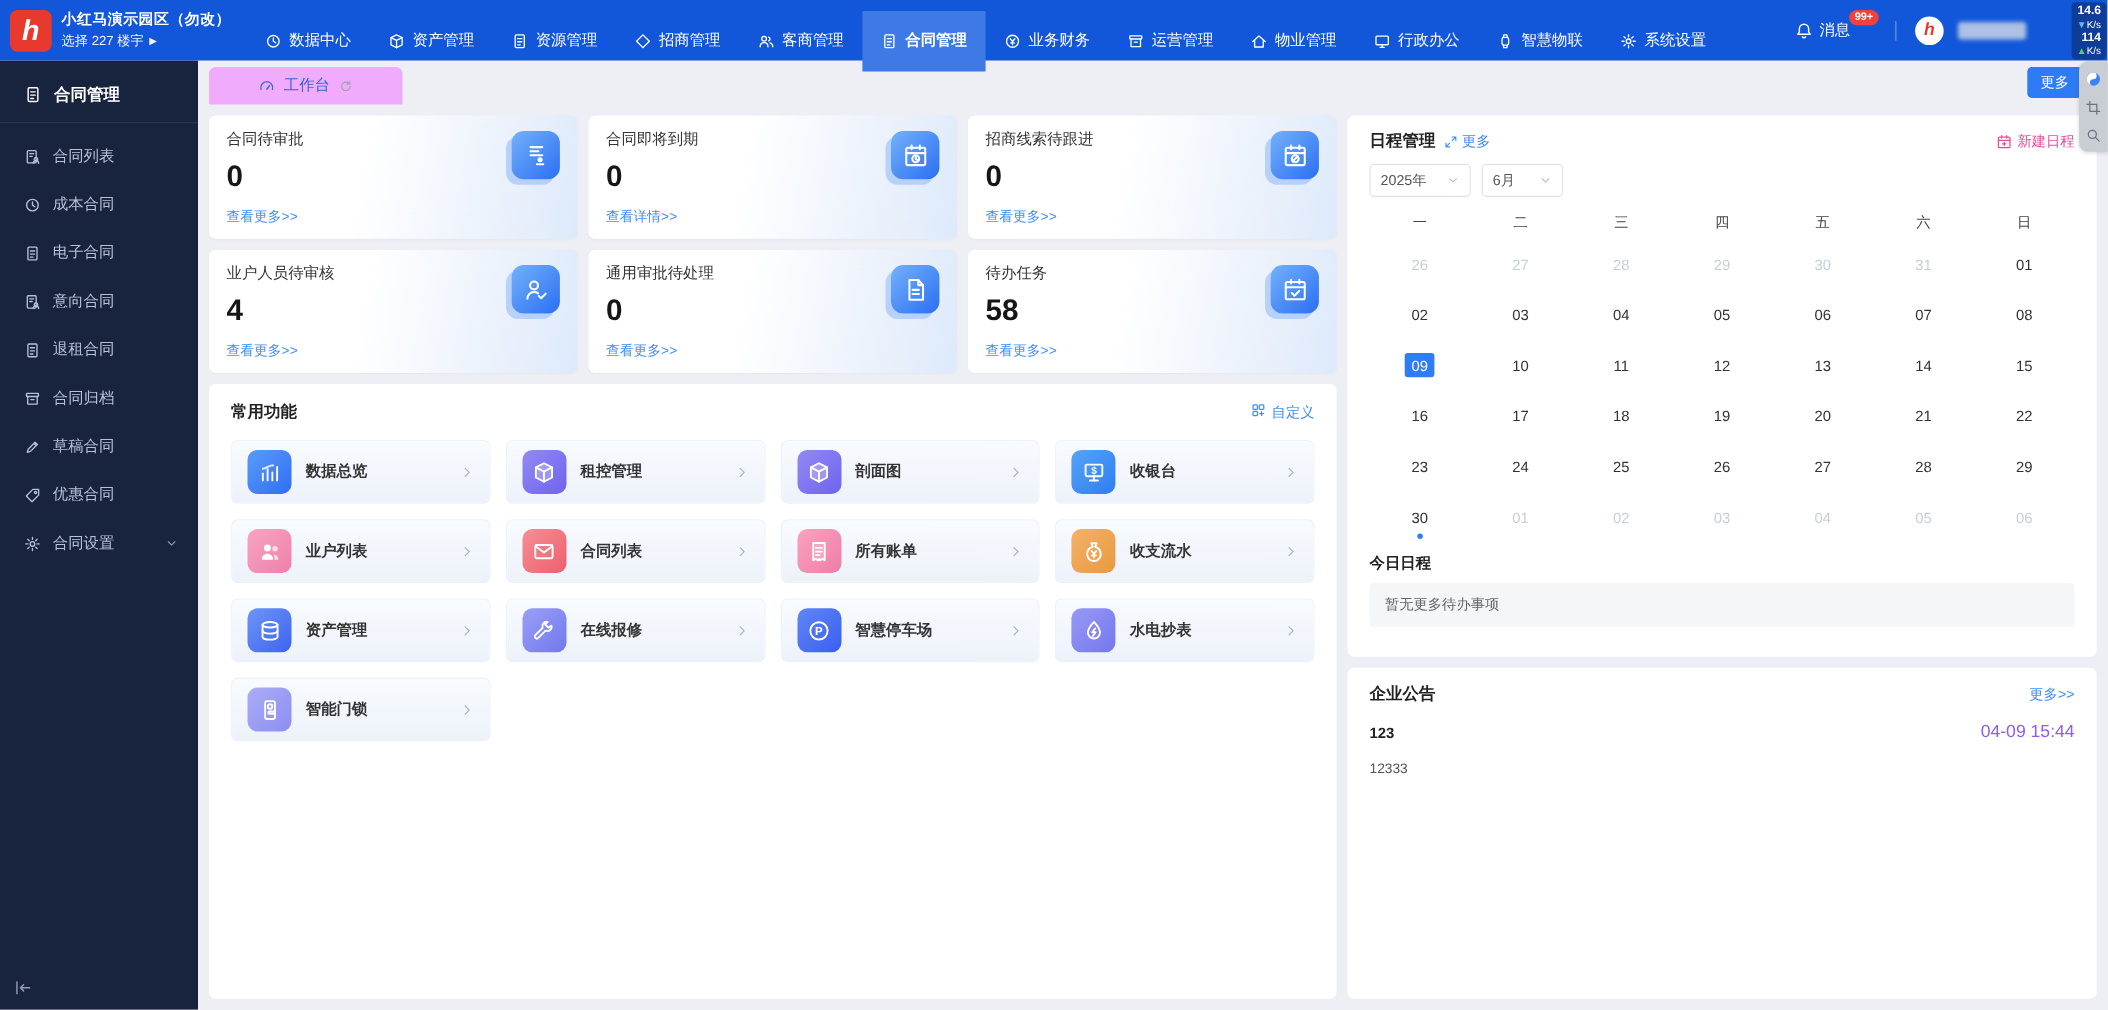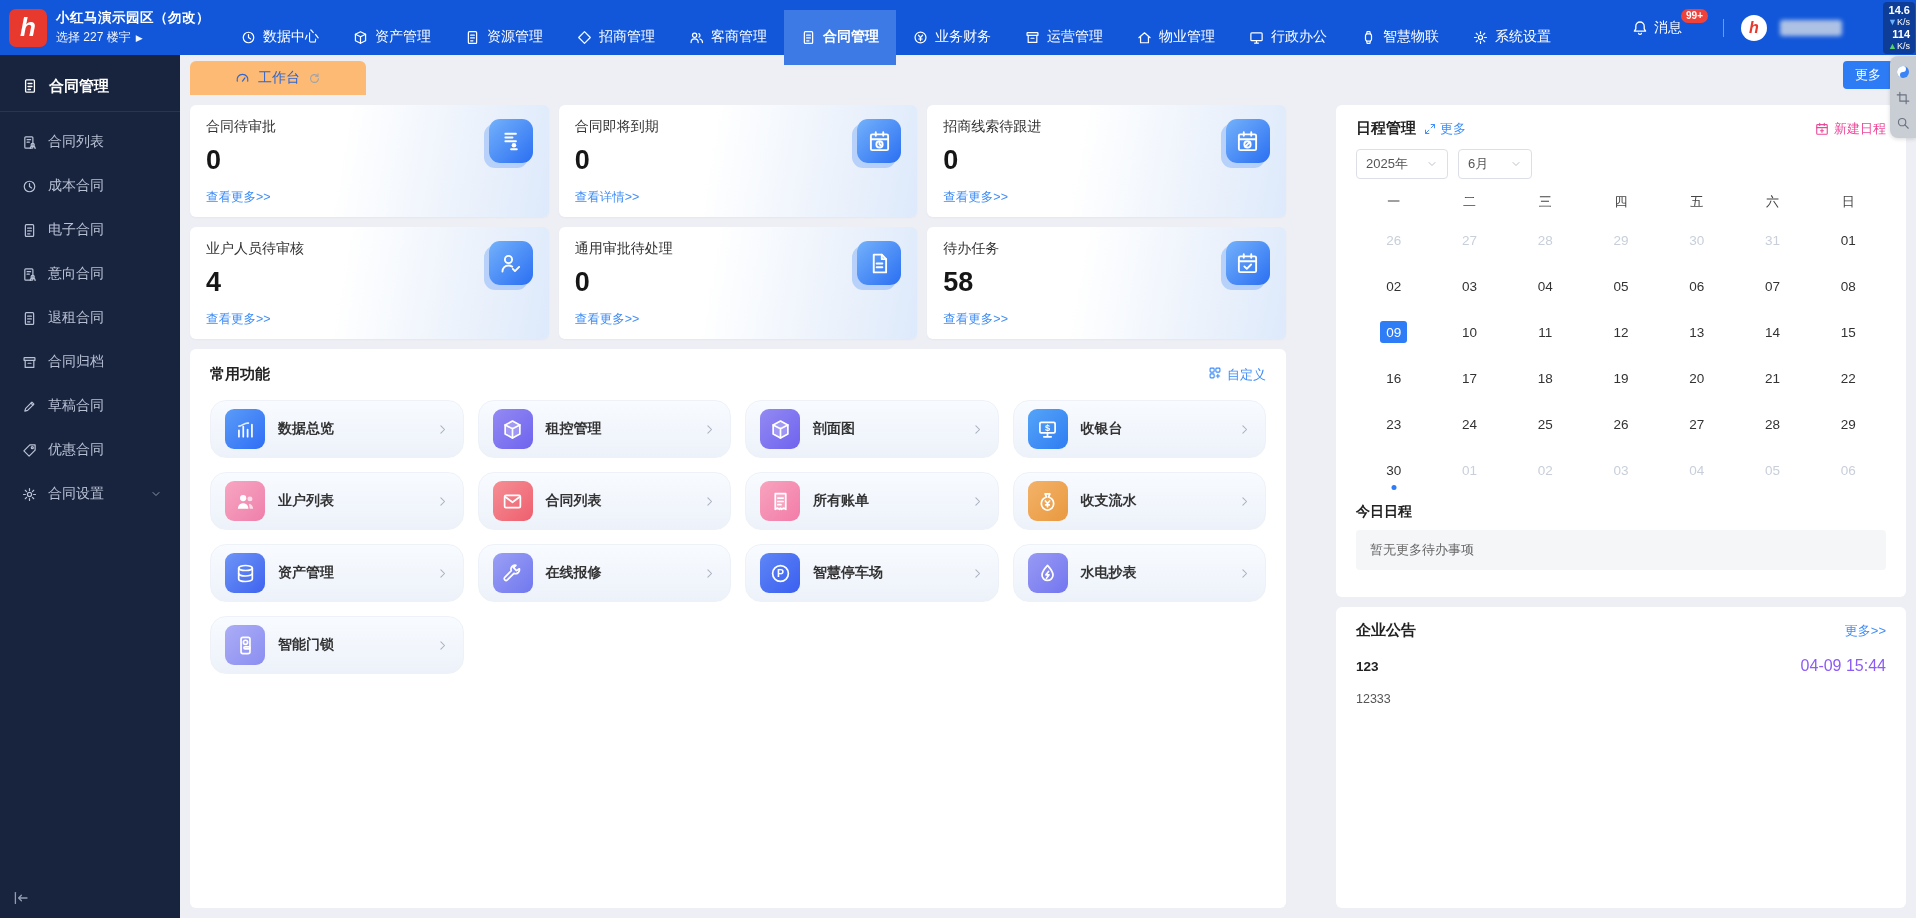--- a/index.html
+++ b/index.html
@@ -30,48 +30,48 @@
   .app { display:flex; height:863px; }
   .sidebar { width:180px; background:#18233e; color:#b9c2d4; padding-top:8px; position:relative; flex:none; }
   .sb-header { height:46px; display:flex; align-items:center; gap:11px; padding-left:22px; color:#fff; font-size:15px; font-weight:bold; }
   .sb-divider { height:1px; background:rgba(255,255,255,.08); margin:2px 0 8px; }
   .sb-item { height:44px; display:flex; align-items:center; gap:11px; padding:0 18px 0 22px; font-size:14px; cursor:pointer; }
   .sb-item .chev { margin-left:auto; color:#8e99ae; }
   .sb-collapse { position:absolute; left:13px; bottom:12px; color:#939db1; cursor:pointer; }
 
   .main { flex:1; display:flex; flex-direction:column; min-width:0; }
   .tabstrip { height:40px; display:flex; align-items:flex-end; padding:0 6px 0 10px; }
-  .tab { width:176px; height:34px; background:#fdba74; border-radius:6px 6px 0 0; display:flex; align-items:center; justify-content:center; gap:8px; font-size:14px; color:#2f66d0; cursor:pointer; }
+  .tab { width:176px; height:34px; background:#f0abfc; border-radius:6px 6px 0 0; display:flex; align-items:center; justify-content:center; gap:8px; font-size:14px; color:#2f66d0; cursor:pointer; }
   .tab .t-refresh { color:#9aa3ae; cursor:pointer; }
   .tab-actions { margin-left:auto; display:flex; align-items:center; gap:3px; padding-bottom:6px; }
   .more-btn { background:#2e7cf5; color:#fff; font-size:13px; border:none; border-radius:4px; padding:5px 12px; cursor:pointer; }
   .more-chev { color:#2e7cf5; }
 
   .content { flex:1; display:flex; gap:10px; padding:10px; min-height:0; }
   .left-col { flex:1; display:flex; flex-direction:column; gap:10px; min-width:0; }
-  .right-col { width:570px; flex:none; display:flex; flex-direction:column; gap:10px;margin-left:40px; }
+  .right-col { width:681px; flex:none; display:flex; flex-direction:column; gap:10px; }
 
   
   .stats { display:grid; grid-template-columns:repeat(3,1fr); gap:10px; }
   .stat-card { height:112px; border-radius:6px; background:linear-gradient(100deg,#ffffff 42%,#e7effb 85%,#ddeafb); padding:13px 16px; position:relative; box-shadow:0 1px 2px rgba(30,60,120,.04); }
   .stat-title { font-size:14px; color:#333; }
   .stat-value { font-size:27px; font-weight:bold; color:#161616; margin-top:9px; }
   .stat-link { position:absolute; left:16px; bottom:11px; font-size:12.5px; color:#3f8df8; cursor:pointer; }
   .stat-ico { position:absolute; top:14px; right:16px; width:44px; height:44px; border-radius:11px; color:#fff;
               display:flex; align-items:center; justify-content:center;
               background:linear-gradient(135deg,#74b1fb,#2a6ff2);
               box-shadow:-5px 5px 0 0 rgba(122,170,248,.45); }
 
   
   .quick { flex:1; background:#fff; border-radius:6px; padding:16px 20px; min-height:0; }
   .panel-head { display:flex; align-items:center; }
   .panel-title { font-size:15px; font-weight:bold; color:#222; }
   .customize { margin-left:auto; color:#3f8df8; font-size:13px; display:flex; align-items:flex-start; gap:5px; cursor:pointer; }
   .tiles { display:grid; grid-template-columns:repeat(4,1fr); gap:14px; margin-top:16px; }
-  .tile { height:58px; border-radius:16px; border:1px solid #eef2f8; background:linear-gradient(180deg,#f8fbff,#edf2fa); display:flex; align-items:center; gap:13px; padding:0 14px; cursor:pointer; }
+  .tile { height:58px; border-radius:6px; border:1px solid #eef2f8; background:linear-gradient(180deg,#f8fbff,#edf2fa); display:flex; align-items:center; gap:13px; padding:0 14px; cursor:pointer; }
   .tile-ico { width:40px; height:40px; border-radius:9px; color:#fff; display:flex; align-items:center; justify-content:center; }
   .tile-label { font-size:14px; font-weight:600; color:#333; }
   .tile-chev { margin-left:auto; color:#a9b1bd; }
 
   
   .card { background:#fff; border-radius:6px; padding:14px 20px; }
   .schedule { height:492px; flex:none; }
   .sch-head { display:flex; align-items:center; gap:8px; }
   .sch-title { font-size:15px; font-weight:bold; color:#222; }
   .sch-more { color:#3f8df8; font-size:13px; display:flex; align-items:center; gap:4px; cursor:pointer; }

